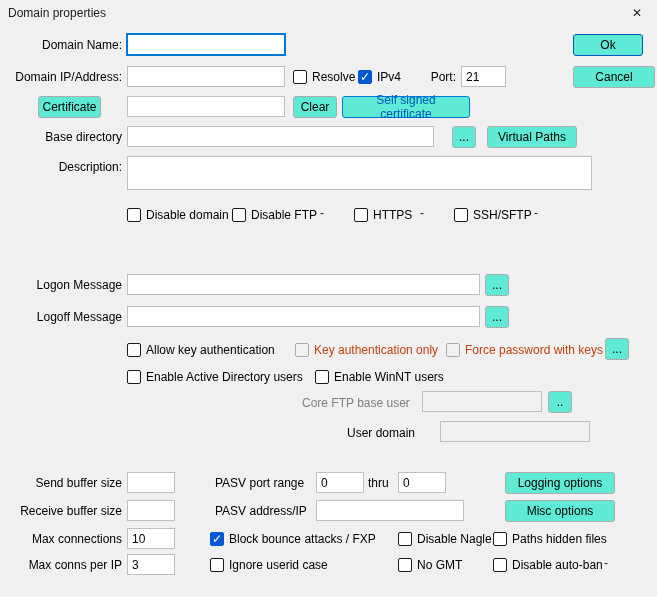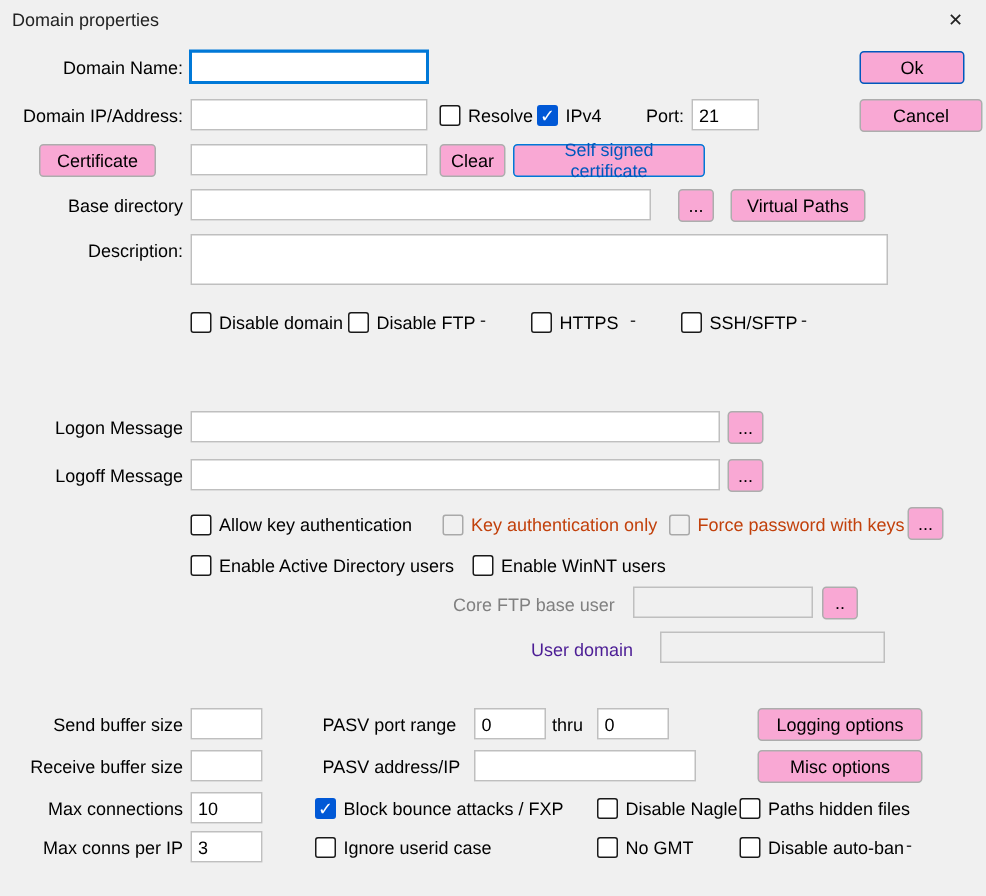--- a/index.html
+++ b/index.html
@@ -51,21 +51,21 @@
     outline-offset: -1px;
     border-color: #0078d7;
   }
   .txt-input.disabled {
     background: #f0f0f0;
     color: #808080;
   }
   .btn {
     position: absolute;
     height: 22px;
-    background: #f9a8d4;
+    background: #5eead4;
     border: 1px solid #adadad;
     border-radius: 3px;
     font: inherit;
     padding: 0 10px;
     cursor: default;
     display: inline-flex;
     align-items: center;
     justify-content: center;
   }
   .btn.ok {
@@ -136,21 +136,21 @@
     <span class="box"></span>
     <span>Resolve</span>
   </div>
   <div class="chk checked" style="left:358px;top:42px">
     <span class="box">✓</span>
     <span>IPv4</span>
   </div>
   <span class="lbl" style="left:414px;top:44px;width:42px">Port:</span>
   <input class="txt-input" style="left: 461px; top: 40px; width: 45px;" value="21">
 
-  <button class="btn" style="left:26px;top:70px;width:78px">Certificate</button>
+  <button class="btn" style="left:38px;top:70px;width:63px">Certificate</button>
   <input class="txt-input" style="left: 127px; top: 70px; width: 158px;" value="">
   <button class="btn" style="left:293px;top:70px;width:44px">Clear</button>
   <button class="btn self-signed" style="left:342px;top:70px;width:128px">Self signed certificate</button>
 
   <span class="lbl" style="left:0;top:104px;width:122px">Base directory</span>
   <input class="txt-input" style="left: 127px; top: 100px; width: 307px;" value="">
   <button class="btn square" style="left:452px;top:100px">...</button>
   <button class="btn" style="left:487px;top:100px;width:90px">Virtual Paths</button>
 
   <span class="lbl" style="left:0;top:134px;width:122px">Description:</span>
@@ -206,21 +206,21 @@
   </div>
   <div class="chk" style="left:315px;top:342px">
     <span class="box"></span>
     <span>Enable WinNT users</span>
   </div>
 
   <span class="lbl" style="left:302px;top:370px;width:115px;text-align:left;color:#808080">Core FTP base user</span>
   <input class="txt-input disabled" style="left: 422px; top: 365px; width: 120px;" value="">
   <button class="btn square" style="left:548px;top:365px">..</button>
 
-  <span class="lbl" style="left:354px;top:400px;width:75px;text-align:left;color:#4c1d95">User domain</span>
+  <span class="lbl" style="left:340px;top:400px;width:75px;text-align:right;color:#000000">User domain</span>
   <input class="txt-input disabled" style="left: 440px; top: 395px; width: 150px;" value="">
 
   <span class="lbl" style="left:0;top:450px;width:122px">Send buffer size</span>
   <input class="txt-input" style="left: 127px; top: 446px; width: 48px;" value="">
 
   <span class="lbl" style="left:215px;top:450px;width:96px;text-align:left">PASV port range</span>
   <input class="txt-input" style="left: 316px; top: 446px; width: 48px;" value="0">
   <span class="lbl" style="left:368px;top:450px;width:30px;text-align:left">thru</span>
   <input class="txt-input" style="left: 398px; top: 446px; width: 48px;" value="0">
 

